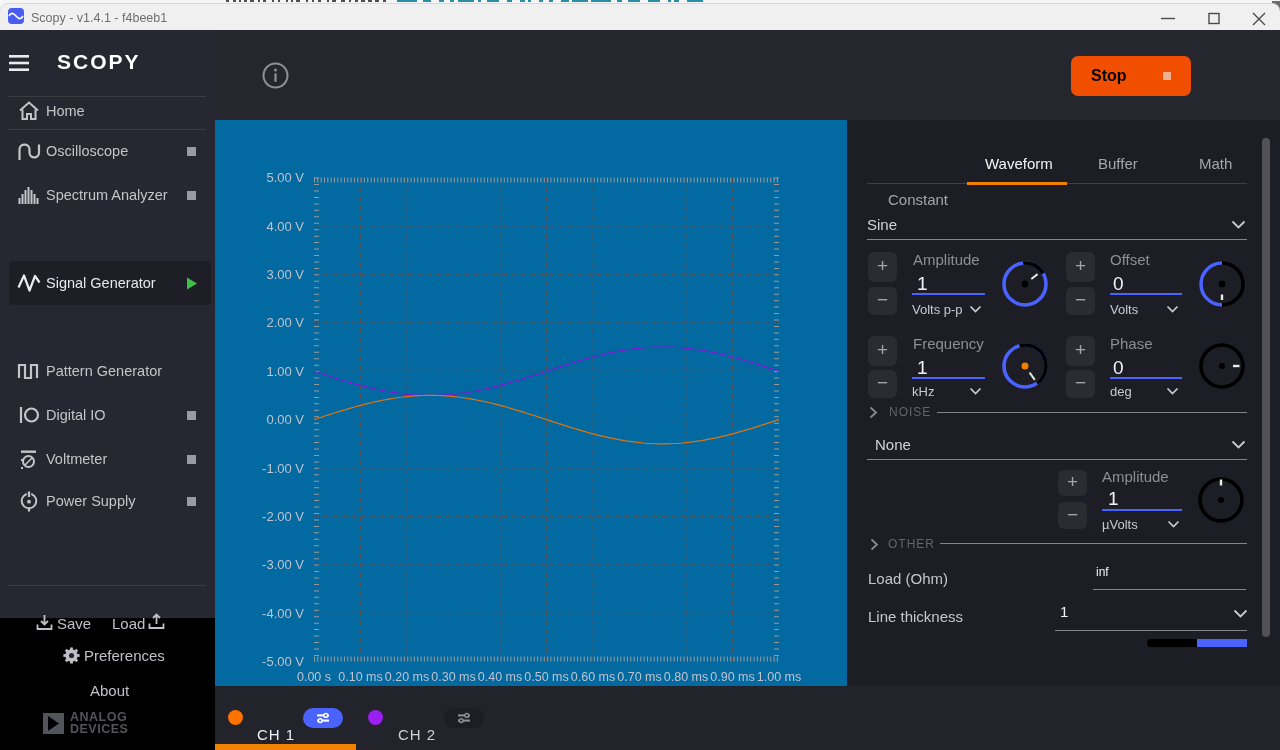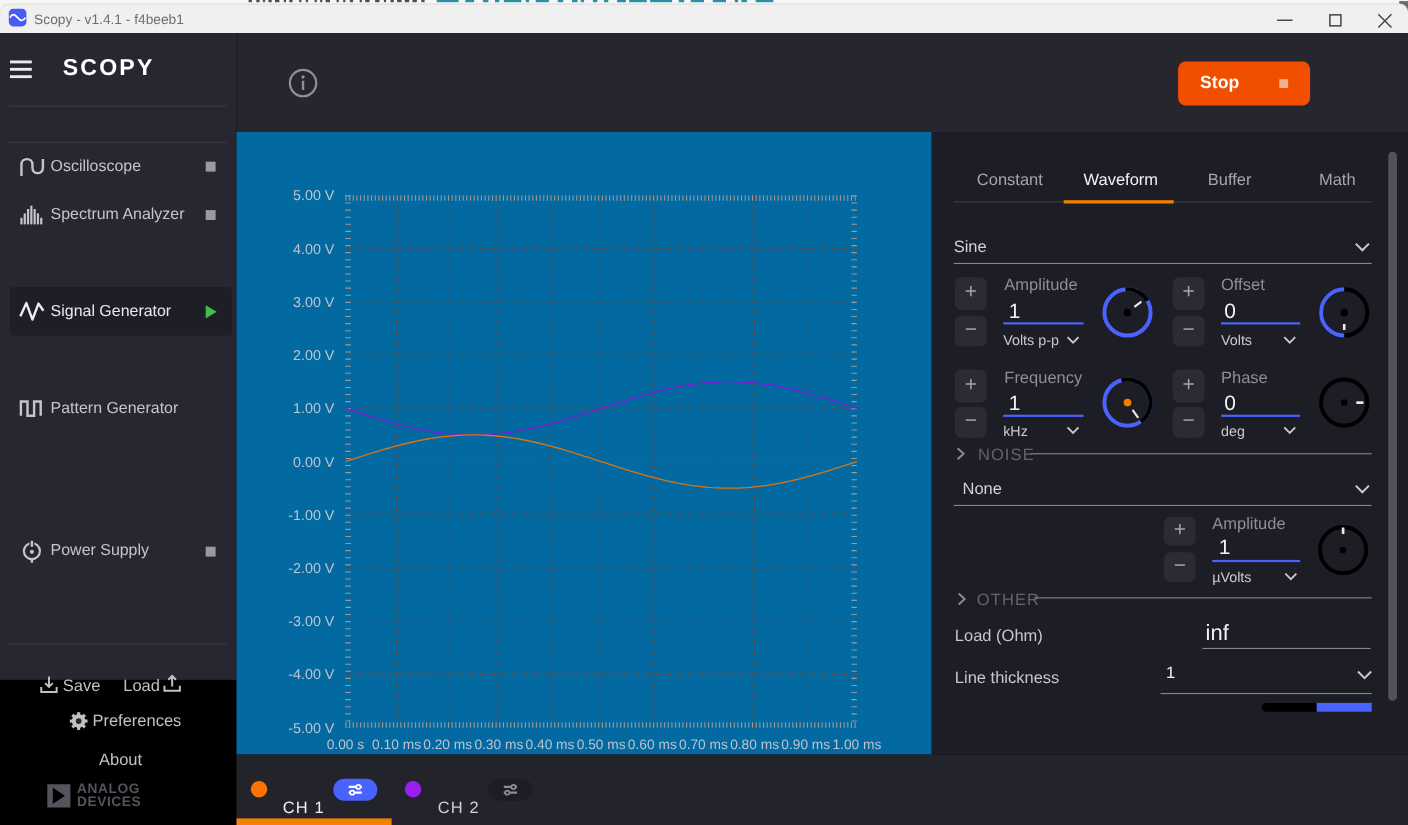--- a/index.html
+++ b/index.html
@@ -18,34 +18,34 @@
 #sidebar { left:0; top:30px; width:215px; height:588px; background:#272731; }
 .sep { position:absolute; left:8px; width:198px; height:1px; background:#3c3c45; }
 .mitem { position:absolute; left:0; width:215px; height:44px; }
 .mtext { position:absolute; left:46px; top:50%; transform:translateY(-50%); font-size:14.5px; color:#c4c4ca; white-space:nowrap; }
 .micon { position:absolute; left:16px; top:50%; transform:translateY(-50%); width:26px; height:26px; }
 .msq { position:absolute; left:187px; top:50%; margin-top:-4.5px; width:9px; height:9px; background:#9a9aa0; }
 #active-item { position:absolute; left:9px; top:231px; width:202px; height:44px; background:#1e1e27; border-radius:3px; }
 
 #header { left:215px; top:30px; width:1065px; height:90px; background:#26262f; }
 #stopbtn { position:absolute; left:856px; top:26px; width:120px; height:40px; background:#f24e00; border-radius:7px; }
-#stopbtn .lbl { position:absolute; left:20px; top:11px; color:#ffffff; font-size:16px; font-weight:bold; }
+#stopbtn .lbl { position:absolute; left:20px; top:11px; color:#000000; font-size:16px; font-weight:bold; }
 #stopbtn .sq { position:absolute; left:92px; top:16px; width:8px; height:8px; background:#f0b193; }
 
 #plot { left:215px; top:120px; width:632px; height:566px; background:#0369a1; }
 
 #panel { left:847px; top:120px; width:433px; height:566px; background:#1d1d26; }
 .tab { position:absolute; top:35px; font-size:15px; color:#a5a5ac; }
 .plus-btn { position:absolute; width:29px; height:30px; background:#2b2b34; border-radius:6px; color:#a3a3ab; text-align:center; font-size:19px; line-height:28px; }
 .val { position:absolute; color:#f2f2f4; font-size:19px; }
 .blueline { position:absolute; height:2px; background:#4a63ff; }
 .grayline { position:absolute; height:1px; background:#85858c; }
 .unit { position:absolute; font-size:13px; color:#c9c9ce; }
 .clabel { position:absolute; font-size:15px; color:#8e8e96; }
-.secthead { position:absolute; font-size:15px; color:#64646c; letter-spacing:1px; }
+.secthead { position:absolute; font-size:12px; color:#64646c; letter-spacing:1px; }
 .ddtext { position:absolute; font-size:15px; color:#d2d2d7; }
 
 #bottombar { left:215px; top:686px; width:1065px; height:64px; background:#23232c; }
 .chdot { position:absolute; top:24px; width:15px; height:15px; border-radius:50%; }
 .chlbl { position:absolute; top:40px; font-size:15px; letter-spacing:1px; }
 .chpill { position:absolute; top:22px; width:40px; height:20px; border-radius:10px; }
 #orangebar { position:absolute; left:0; top:58px; width:141px; height:6px; background:#f28300; }
 svg text { font-family:"Liberation Sans", sans-serif; }
 </style>
 </head>
@@ -115,20 +115,27 @@
       </svg>
 </div>
 <div id="sidebar" class="abs">
 <svg style="position:absolute;left:9px;top:24px;" width="20" height="18" viewBox="0 0 20 18">
         <rect x="0" y="1" width="20" height="2.6" fill="#ececf0"></rect>
         <rect x="0" y="7.7" width="20" height="2.6" fill="#ececf0"></rect>
         <rect x="0" y="14.4" width="20" height="2.6" fill="#ececf0"></rect>
       </svg>
 <div style="position:absolute;left:57px;top:20px;font-size:21px;font-weight:bold;color:#fff;letter-spacing:2px;">SCOPY</div>
 <div class="sep" style="top:66px;"></div>
+<div class="mitem" style="top:63px;height:36px;">
+        <svg class="micon" viewBox="0 0 26 26">
+          <path d="M4 12.5 L13 4.5 L22 12.5" fill="none" stroke="#c4c4ca" stroke-width="2"></path>
+          <path d="M6.5 11.5 V21 H11 V16 H15 V21 H19.5 V11.5" fill="none" stroke="#c4c4ca" stroke-width="2"></path>
+        </svg>
+        <span class="mtext">Home</span>
+      </div>
 <div class="sep" style="top:99px;"></div>
 <div id="active-item"></div>
 <div class="mitem" style="top:99px;">
         <svg class="micon" viewBox="0 0 26 26">
           <path d="M3.5 22 V11.5 C3.5 5 13.5 5 13.5 11.5 V14.5 C13.5 21 23 21 23 14.5 V6.5" fill="none" stroke="#c4c4ca" stroke-width="2.2"></path>
         </svg>
         <span class="mtext">Oscilloscope</span>
         <span class="msq"></span>
       </div>
 <div class="mitem" style="top:143px;">
@@ -153,20 +160,39 @@
         <span class="mtext" style="color:#e8e8ec;">Signal Generator</span>
         <svg style="position:absolute;left:186px;top:16px;" width="12" height="13" viewBox="0 0 12 13">
           <path d="M1 0.5 L11 6.5 L1 12.5 Z" fill="#3fbf4a"></path>
         </svg>
       </div>
 <div class="mitem" style="top:319px;">
         <svg class="micon" viewBox="0 0 26 26">
           <path d="M3 20 V7 H9 V20 H15 V7 H21 V20" fill="none" stroke="#c4c4ca" stroke-width="2.2"></path>
         </svg>
         <span class="mtext">Pattern Generator</span>
+      </div>
+<div class="mitem" style="top:363px;">
+        <svg class="micon" viewBox="0 0 26 26">
+          <line x1="5" y1="5" x2="5" y2="21" stroke="#c4c4ca" stroke-width="2.2"></line>
+          <circle cx="15.5" cy="13" r="6.5" fill="none" stroke="#c4c4ca" stroke-width="2.2"></circle>
+        </svg>
+        <span class="mtext">Digital IO</span>
+        <span class="msq"></span>
+      </div>
+<div class="mitem" style="top:407px;">
+        <svg class="micon" viewBox="0 0 26 26">
+          <rect x="5" y="4.5" width="15" height="2.4" fill="#c4c4ca"></rect>
+          <circle cx="12.5" cy="15.5" r="5.5" fill="none" stroke="#c4c4ca" stroke-width="2"></circle>
+          <line x1="8.5" y1="19.5" x2="16.5" y2="11.5" stroke="#c4c4ca" stroke-width="1.6"></line>
+          <rect x="5" y="13" width="2" height="2" fill="#c4c4ca"></rect>
+          <rect x="5" y="21" width="2" height="2" fill="#c4c4ca"></rect>
+        </svg>
+        <span class="mtext">Voltmeter</span>
+        <span class="msq"></span>
       </div>
 <div class="mitem" style="top:449px;">
         <svg class="micon" viewBox="0 0 26 26">
           <circle cx="13" cy="13" r="7.3" fill="none" stroke="#c4c4ca" stroke-width="2"></circle>
           <line x1="13" y1="2.5" x2="13" y2="8.5" stroke="#272731" stroke-width="4.5"></line>
           <line x1="13" y1="3.5" x2="13" y2="9" stroke="#c4c4ca" stroke-width="2.2"></line>
           <circle cx="13" cy="13.7" r="1.9" fill="#c4c4ca"></circle>
           <line x1="13" y1="20.5" x2="13" y2="23.5" stroke="#c4c4ca" stroke-width="2.2"></line>
         </svg>
         <span class="mtext">Power Supply</span>
@@ -247,21 +273,21 @@
         <text x="331.5" y="561" font-size="12.5" fill="#bdc3cf" text-anchor="middle" font-family="Liberation Sans, sans-serif">0.50 ms</text>
         <text x="378.0" y="561" font-size="12.5" fill="#bdc3cf" text-anchor="middle" font-family="Liberation Sans, sans-serif">0.60 ms</text>
         <text x="424.5" y="561" font-size="12.5" fill="#bdc3cf" text-anchor="middle" font-family="Liberation Sans, sans-serif">0.70 ms</text>
         <text x="471.0" y="561" font-size="12.5" fill="#bdc3cf" text-anchor="middle" font-family="Liberation Sans, sans-serif">0.80 ms</text>
         <text x="517.5" y="561" font-size="12.5" fill="#bdc3cf" text-anchor="middle" font-family="Liberation Sans, sans-serif">0.90 ms</text>
         <text x="564.0" y="561" font-size="12.5" fill="#bdc3cf" text-anchor="middle" font-family="Liberation Sans, sans-serif">1.00 ms</text>
         <polyline points="99.0,251.2 102.9,252.5 106.8,253.7 110.6,255.0 114.5,256.2 118.4,257.5 122.2,258.7 126.1,259.9 130.0,261.0 133.9,262.2 137.8,263.3 141.6,264.4 145.5,265.4 149.4,266.4 153.2,267.4 157.1,268.3 161.0,269.2 164.9,270.0 168.8,270.8 172.6,271.5 176.5,272.2 180.4,272.8 184.2,273.3 188.1,273.8 192.0,274.2 195.9,274.6 199.8,274.9 203.6,275.1 207.5,275.3 211.4,275.4 215.2,275.4 219.1,275.4 223.0,275.3 226.9,275.1 230.8,274.9 234.6,274.6 238.5,274.2 242.4,273.8 246.2,273.3 250.1,272.8 254.0,272.2 257.9,271.5 261.8,270.8 265.6,270.0 269.5,269.2 273.4,268.3 277.2,267.4 281.1,266.4 285.0,265.4 288.9,264.4 292.8,263.3 296.6,262.2 300.5,261.0 304.4,259.9 308.2,258.7 312.1,257.5 316.0,256.2 319.9,255.0 323.8,253.7 327.6,252.5 331.5,251.2 335.4,249.9 339.2,248.7 343.1,247.4 347.0,246.2 350.9,244.9 354.8,243.7 358.6,242.5 362.5,241.4 366.4,240.2 370.2,239.1 374.1,238.0 378.0,237.0 381.9,236.0 385.8,235.0 389.6,234.1 393.5,233.2 397.4,232.4 401.2,231.6 405.1,230.9 409.0,230.2 412.9,229.6 416.8,229.1 420.6,228.6 424.5,228.2 428.4,227.8 432.2,227.5 436.1,227.3 440.0,227.1 443.9,227.0 447.8,227.0 451.6,227.0 455.5,227.1 459.4,227.3 463.2,227.5 467.1,227.8 471.0,228.2 474.9,228.6 478.8,229.1 482.6,229.6 486.5,230.2 490.4,230.9 494.2,231.6 498.1,232.4 502.0,233.2 505.9,234.1 509.8,235.0 513.6,236.0 517.5,237.0 521.4,238.0 525.2,239.1 529.1,240.2 533.0,241.4 536.9,242.5 540.8,243.7 544.6,244.9 548.5,246.2 552.4,247.4 556.2,248.7 560.1,249.9 564.0,251.2" fill="none" stroke="#7b1cd6" stroke-width="1.2"></polyline>
         <polyline points="99.0,299.6 102.9,298.3 106.8,297.1 110.6,295.8 114.5,294.6 118.4,293.3 122.2,292.1 126.1,290.9 130.0,289.8 133.9,288.6 137.8,287.5 141.6,286.4 145.5,285.4 149.4,284.4 153.2,283.4 157.1,282.5 161.0,281.6 164.9,280.8 168.8,280.0 172.6,279.3 176.5,278.6 180.4,278.0 184.2,277.5 188.1,277.0 192.0,276.6 195.9,276.2 199.8,275.9 203.6,275.7 207.5,275.5 211.4,275.4 215.2,275.4 219.1,275.4 223.0,275.5 226.9,275.7 230.8,275.9 234.6,276.2 238.5,276.6 242.4,277.0 246.2,277.5 250.1,278.0 254.0,278.6 257.9,279.3 261.8,280.0 265.6,280.8 269.5,281.6 273.4,282.5 277.2,283.4 281.1,284.4 285.0,285.4 288.9,286.4 292.8,287.5 296.6,288.6 300.5,289.8 304.4,290.9 308.2,292.1 312.1,293.3 316.0,294.6 319.9,295.8 323.8,297.1 327.6,298.3 331.5,299.6 335.4,300.9 339.2,302.1 343.1,303.4 347.0,304.6 350.9,305.9 354.8,307.1 358.6,308.3 362.5,309.4 366.4,310.6 370.2,311.7 374.1,312.8 378.0,313.8 381.9,314.8 385.8,315.8 389.6,316.7 393.5,317.6 397.4,318.4 401.2,319.2 405.1,319.9 409.0,320.6 412.9,321.2 416.8,321.7 420.6,322.2 424.5,322.6 428.4,323.0 432.2,323.3 436.1,323.5 440.0,323.7 443.9,323.8 447.8,323.8 451.6,323.8 455.5,323.7 459.4,323.5 463.2,323.3 467.1,323.0 471.0,322.6 474.9,322.2 478.8,321.7 482.6,321.2 486.5,320.6 490.4,319.9 494.2,319.2 498.1,318.4 502.0,317.6 505.9,316.7 509.8,315.8 513.6,314.8 517.5,313.8 521.4,312.8 525.2,311.7 529.1,310.6 533.0,309.4 536.9,308.3 540.8,307.1 544.6,305.9 548.5,304.6 552.4,303.4 556.2,302.1 560.1,300.9 564.0,299.6" fill="none" stroke="#db7512" stroke-width="1.2"></polyline>
       </svg></div>
 <div id="panel" class="abs">
-<div class="tab" style="left:41px;">Constant</div>
+<div class="tab" style="left:41px;margin-top:36px;">Constant</div>
 <div class="tab" style="left:138px;color:#f4f4f6;">Waveform</div>
 <div class="tab" style="left:251px;">Buffer</div>
 <div class="tab" style="left:352px;">Math</div>
 <div style="position:absolute;left:20px;top:63px;width:380px;height:1px;background:#3f3f47;"></div>
 <div style="position:absolute;left:120px;top:62px;width:100px;height:3px;background:#f28000;"></div>
 <div class="ddtext" style="left:20px;top:96px;">Sine</div>
 <svg style="position:absolute;left:384px;top:100px;" width="15" height="9" viewBox="0 0 15 9">
         <path d="M1.5 1.5 L7.5 7.5 L13.5 1.5" fill="none" stroke="#c9c9ce" stroke-width="1.8"></path>
       </svg>
 <div style="position:absolute;left:20px;top:119px;width:380px;height:1px;background:#85858c;"></div>
@@ -354,21 +380,21 @@
         <line x1="25" y1="4.5" x2="25" y2="10.5" stroke="#e8e8e8" stroke-width="2.4"></line>
         <circle cx="25" cy="25" r="3" fill="#000"></circle>
       </svg>
 
 <svg style="position:absolute;left:23px;top:418px;" width="9" height="13" viewBox="0 0 9 13">
         <path d="M1.5 1.5 L7 6.5 L1.5 11.5" fill="none" stroke="#8a8a92" stroke-width="1.8"></path>
       </svg>
 <div class="secthead" style="left:41px;top:417px;">OTHER</div>
 <div style="position:absolute;left:93px;top:423px;width:307px;height:1px;background:#85858c;"></div>
 <div style="position:absolute;left:21px;top:450px;font-size:15px;color:#c6c6cb;">Load (Ohm)</div>
-<div style="position:absolute;left:249px;top:445px;font-size:20px;color:#f2f2f4;">inf</div>
+<div style="position:absolute;left:249px;top:445px;font-size:12px;color:#f2f2f4;">inf</div>
 <div class="grayline" style="left:246px;top:469px;width:153px;"></div>
 <div style="position:absolute;left:21px;top:488px;font-size:15px;color:#c6c6cb;">Line thickness</div>
 <div style="position:absolute;left:213px;top:483px;font-size:15px;color:#f2f2f4;">1</div>
 <svg style="position:absolute;left:386px;top:489px;" width="15" height="9" viewBox="0 0 15 9">
         <path d="M1.5 1.5 L7.5 7.5 L13.5 1.5" fill="none" stroke="#c9c9ce" stroke-width="1.8"></path>
       </svg>
 <div class="grayline" style="left:208px;top:510px;width:192px;"></div>
 <div style="position:absolute;left:300px;top:519px;width:50px;height:8px;background:#000;border-radius:4px 0 0 4px;"></div>
 <div style="position:absolute;left:350px;top:519px;width:50px;height:8px;background:#4a63ff;"></div>
 <div style="position:absolute;left:415px;top:18px;width:8px;height:499px;background:#515157;border-radius:4px;"></div>

